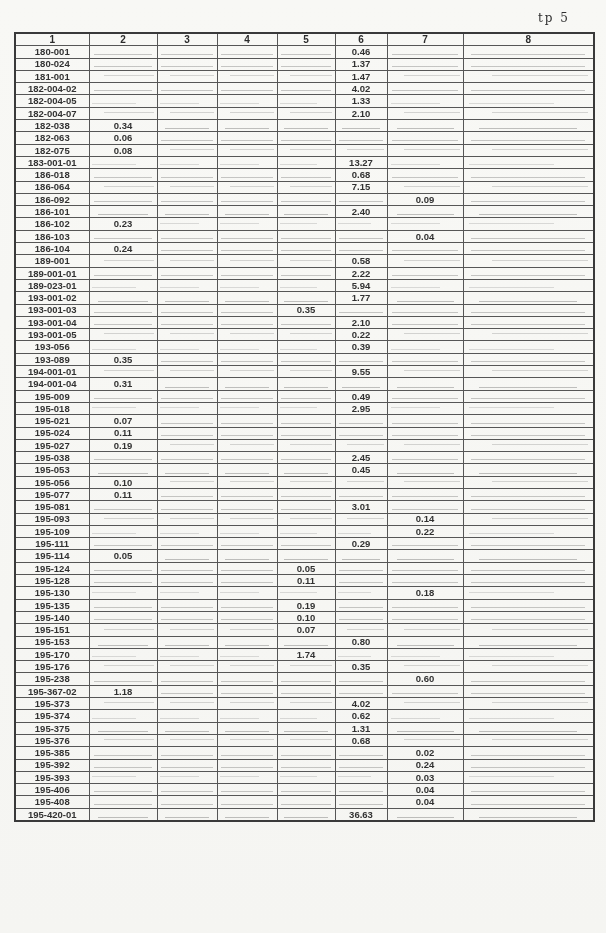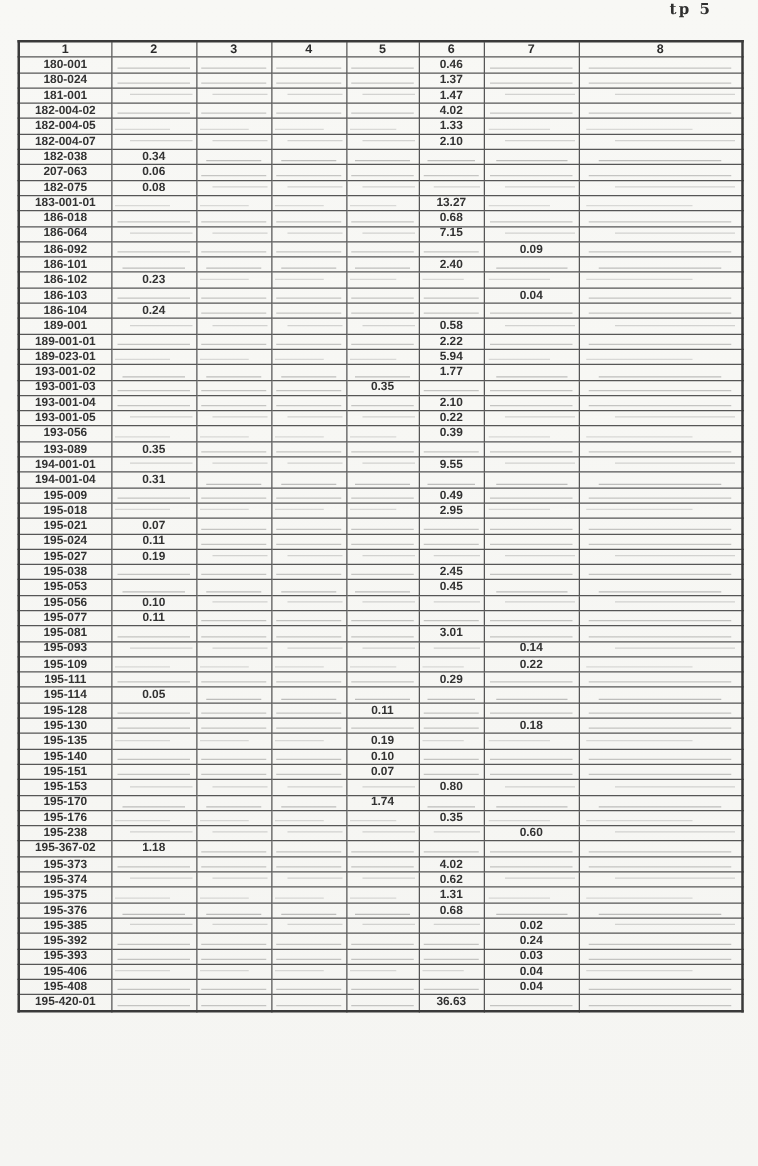--- a/index.html
+++ b/index.html
@@ -8,23 +8,23 @@
     background:#f7f7f4;
     font-family:"Liberation Sans",sans-serif;
     overflow:hidden;
   }
   .page{
     position:relative;width:606px;height:933px;
     background:
       linear-gradient(180deg, #f8f8f5 0%, #f5f5f2 100%);
   }
   .corner-label{
-    position:absolute;top:0;right:36px;
+    position:absolute;top:11px;right:36px;
     font-family:"DejaVu Serif",serif;
-    font-size:12px;font-weight:bold;color:#2f2f2f;
+    font-size:12px;font-weight:normal;color:#2f2f2f;
     letter-spacing:2px;
   }
   table.scan-table{
     position:absolute;left:14px;top:32px;width:579px;
     border-collapse:collapse;table-layout:fixed;
     border:2px solid #3a3a3a;
   }
   .scan-table th,.scan-table td{
     border:1px solid #565656;
     height:11.3px;
@@ -148,21 +148,21 @@
           <td>182-038</td>
           <td>0.34</td>
           <td class="empty"></td>
           <td class="empty"></td>
           <td class="empty"></td>
           <td class="empty"></td>
           <td class="empty"></td>
           <td class="empty"></td>
         </tr>
         <tr>
-          <td>207-063</td>
+          <td>182-063</td>
           <td>0.06</td>
           <td class="empty"></td>
           <td class="empty"></td>
           <td class="empty"></td>
           <td class="empty"></td>
           <td class="empty"></td>
           <td class="empty"></td>
         </tr>
         <tr>
           <td>182-075</td>
@@ -493,20 +493,30 @@
           <td>0.29</td>
           <td class="empty"></td>
           <td class="empty"></td>
         </tr>
         <tr>
           <td>195-114</td>
           <td>0.05</td>
           <td class="empty"></td>
           <td class="empty"></td>
           <td class="empty"></td>
+          <td class="empty"></td>
+          <td class="empty"></td>
+          <td class="empty"></td>
+        </tr>
+        <tr>
+          <td>195-124</td>
+          <td class="empty"></td>
+          <td class="empty"></td>
+          <td class="empty"></td>
+          <td>0.05</td>
           <td class="empty"></td>
           <td class="empty"></td>
           <td class="empty"></td>
         </tr>
         <tr>
           <td>195-128</td>
           <td class="empty"></td>
           <td class="empty"></td>
           <td class="empty"></td>
           <td>0.11</td>

